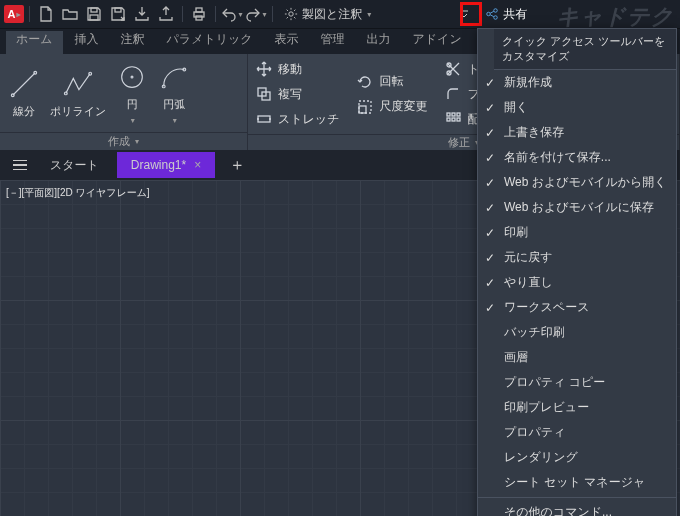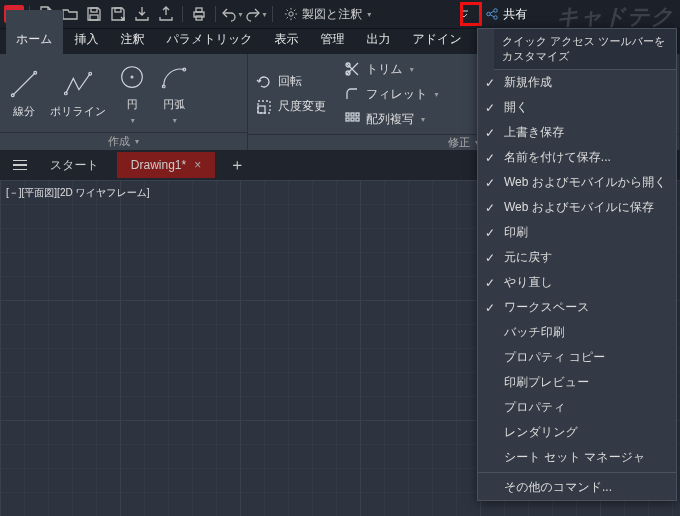--- a/index.html
+++ b/index.html
@@ -17,42 +17,42 @@
 .dropdown-arrow { font-size:8px; color:#999; margin-left:1px; }
 .gear-label { display:flex; align-items:center; color:#ccc; gap:4px; margin-left:6px; }
 .qat-overflow { width:18px; height:22px; display:flex; align-items:center; justify-content:center; cursor:pointer; }
 .qat-overflow svg { width:10px; height:10px; }
 .overflow-highlight { position:absolute; border:3px solid #e11; pointer-events:none; }
 .share { display:flex; align-items:center; gap:4px; color:#ffffff; margin-left:10px; cursor:pointer; }
 .share svg { width:14px; height:14px; stroke:#5da9e9; fill:none; }
 
 
 .ribbon-tabs { height:26px; background:#1b2029; display:flex; align-items:flex-end; padding:0 6px; gap:2px; border-top:1px solid #11141a;}
-.rtab { padding:21px 10px 6px; color:#e5e5e5; cursor:pointer; font-size:12px; }
+.rtab { padding:0 10px 6px; color:#a3a3a3; cursor:pointer; font-size:12px; }
 .rtab.active { background:#3a424e; }
 
 
 .ribbon { height:96px; background:#3a424e; display:flex; }
 .panel { border-right:1px solid #2a2f3a; display:flex; flex-direction:column; }
 .panel-body { flex:1; display:flex; align-items:center; padding:4px 8px; gap:10px; }
 .panel-title { height:18px; font-size:11px; color:#aaa; text-align:center; border-top:1px solid #2a2f3a; display:flex; align-items:center; justify-content:center; gap:4px;}
 .bigbtn { display:flex; flex-direction:column; align-items:center; gap:4px; color:#ddd; cursor:pointer; }
 .bigbtn .ico { width:32px; height:32px; display:flex; align-items:center; justify-content:center; }
 .bigbtn .ico svg { width:30px; height:30px; stroke:#cfd4dc; fill:none; stroke-width:1.2; }
 .bigbtn .lbl { font-size:11px; }
 .small-row { display:flex; align-items:center; gap:6px; color:#ddd; cursor:pointer; font-size:12px; height:22px;}
 .small-row svg { width:16px; height:16px; stroke:#cfd4dc; fill:none; stroke-width:1.3;}
 .col { display:flex; flex-direction:column; gap:3px; }
 
 
 .doctabs { height:30px; background:#1f242d; display:flex; align-items:center; padding:0 8px; gap:4px;}
 .hamburger { width:24px; height:24px; display:flex; flex-direction:column; justify-content:center; gap:3px; align-items:center; cursor:pointer;}
 .hamburger span { width:14px; height:1.5px; background:#ccc; display:block;}
 .dtab { padding:6px 14px; color:#ccc; cursor:pointer; display:flex; align-items:center; gap:8px; font-size:12px;}
-.dtab.active { background:#7f1d1d; }
+.dtab.active { background:#6d28d9; }
 .close-x { color:#aaa; font-size:12px; cursor:pointer;}
 .plus { color:#ccc; font-size:16px; padding:0 10px; cursor:pointer;}
 
 
 .canvas { position:relative; height:336px; background:#2d3440; }
 .grid { position:absolute; inset:0;
   background-image:
    linear-gradient(#3a414d 1px, transparent 1px),
    linear-gradient(90deg,#3a414d 1px, transparent 1px),
    linear-gradient(#333a46 1px, transparent 1px),
@@ -227,20 +227,42 @@
         <span>作成</span> 
         <span class="dropdown-arrow">▾</span>
       </div>
   </div>
 
   <div class="panel" style="flex:1">
     <div class="panel-body" style="gap:18px">
       <div class="col">
         <div class="small-row">
             <svg viewBox="0 0 16 16">
+              <path d="M8 1v14M1 8h14M8 1l-2 2M8 1l2 2M8 15l-2-2M8 15l2-2M1 8l2-2M1 8l2 2M15 8l-2-2M15 8l-2 2"></path>
+            </svg>
+            <span>移動</span>
+          </div>
+        <div class="small-row">
+            <svg viewBox="0 0 16 16">
+              <rect x="2" y="2" width="8" height="8"></rect>
+              <rect x="6" y="6" width="8" height="8"></rect>
+            </svg>
+            <span>複写</span>
+          </div>
+        <div class="small-row">
+            <svg viewBox="0 0 16 16">
+              <rect x="2" y="5" width="12" height="6"></rect>
+              <path d="M1 8h2M13 8h2"></path>
+            </svg>
+            <span>ストレッチ</span>
+          </div>
+      </div>
+      <div class="col">
+        <div class="small-row">
+            <svg viewBox="0 0 16 16">
               <path d="M3 8a5 5 0 1 1 2 4"></path>
               <path d="M3 8l-2-2M3 8l2-2"></path>
             </svg>
             <span>回転</span>
           </div>
         <div class="small-row">
             <svg viewBox="0 0 16 16">
               <rect x="2" y="7" width="7" height="7"></rect>
               <rect x="2" y="2" width="12" height="12" stroke-dasharray="2"></rect>
             </svg>
@@ -348,20 +370,24 @@
       <div class="menu-item">
         <span class="menu-check">✓</span>
         <span>ワークスペース</span>
       </div>
       <div class="menu-item">
         <span class="menu-check"></span>
         <span>バッチ印刷</span>
       </div>
       <div class="menu-item">
         <span class="menu-check"></span>
+        <span>画層</span>
+      </div>
+      <div class="menu-item">
+        <span class="menu-check"></span>
         <span>プロパティ コピー</span>
       </div>
       <div class="menu-item">
         <span class="menu-check"></span>
         <span>印刷プレビュー</span>
       </div>
       <div class="menu-item">
         <span class="menu-check"></span>
         <span>プロパティ</span>
       </div>

